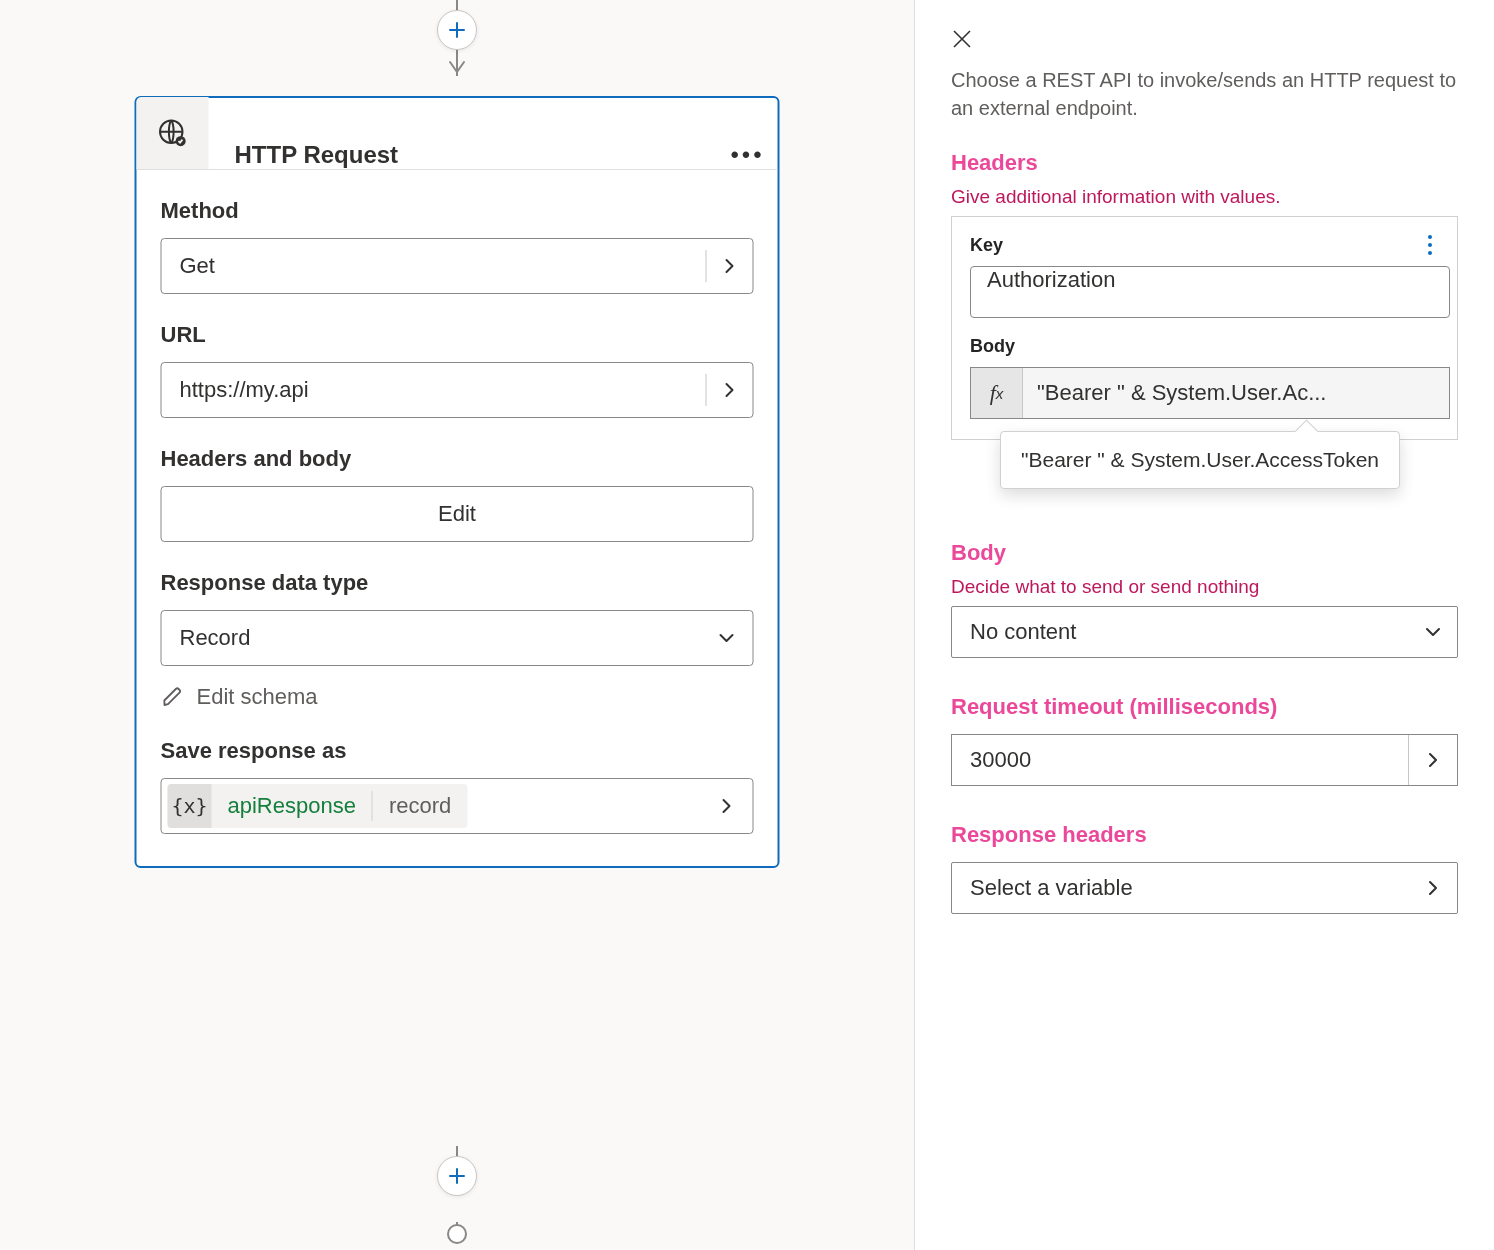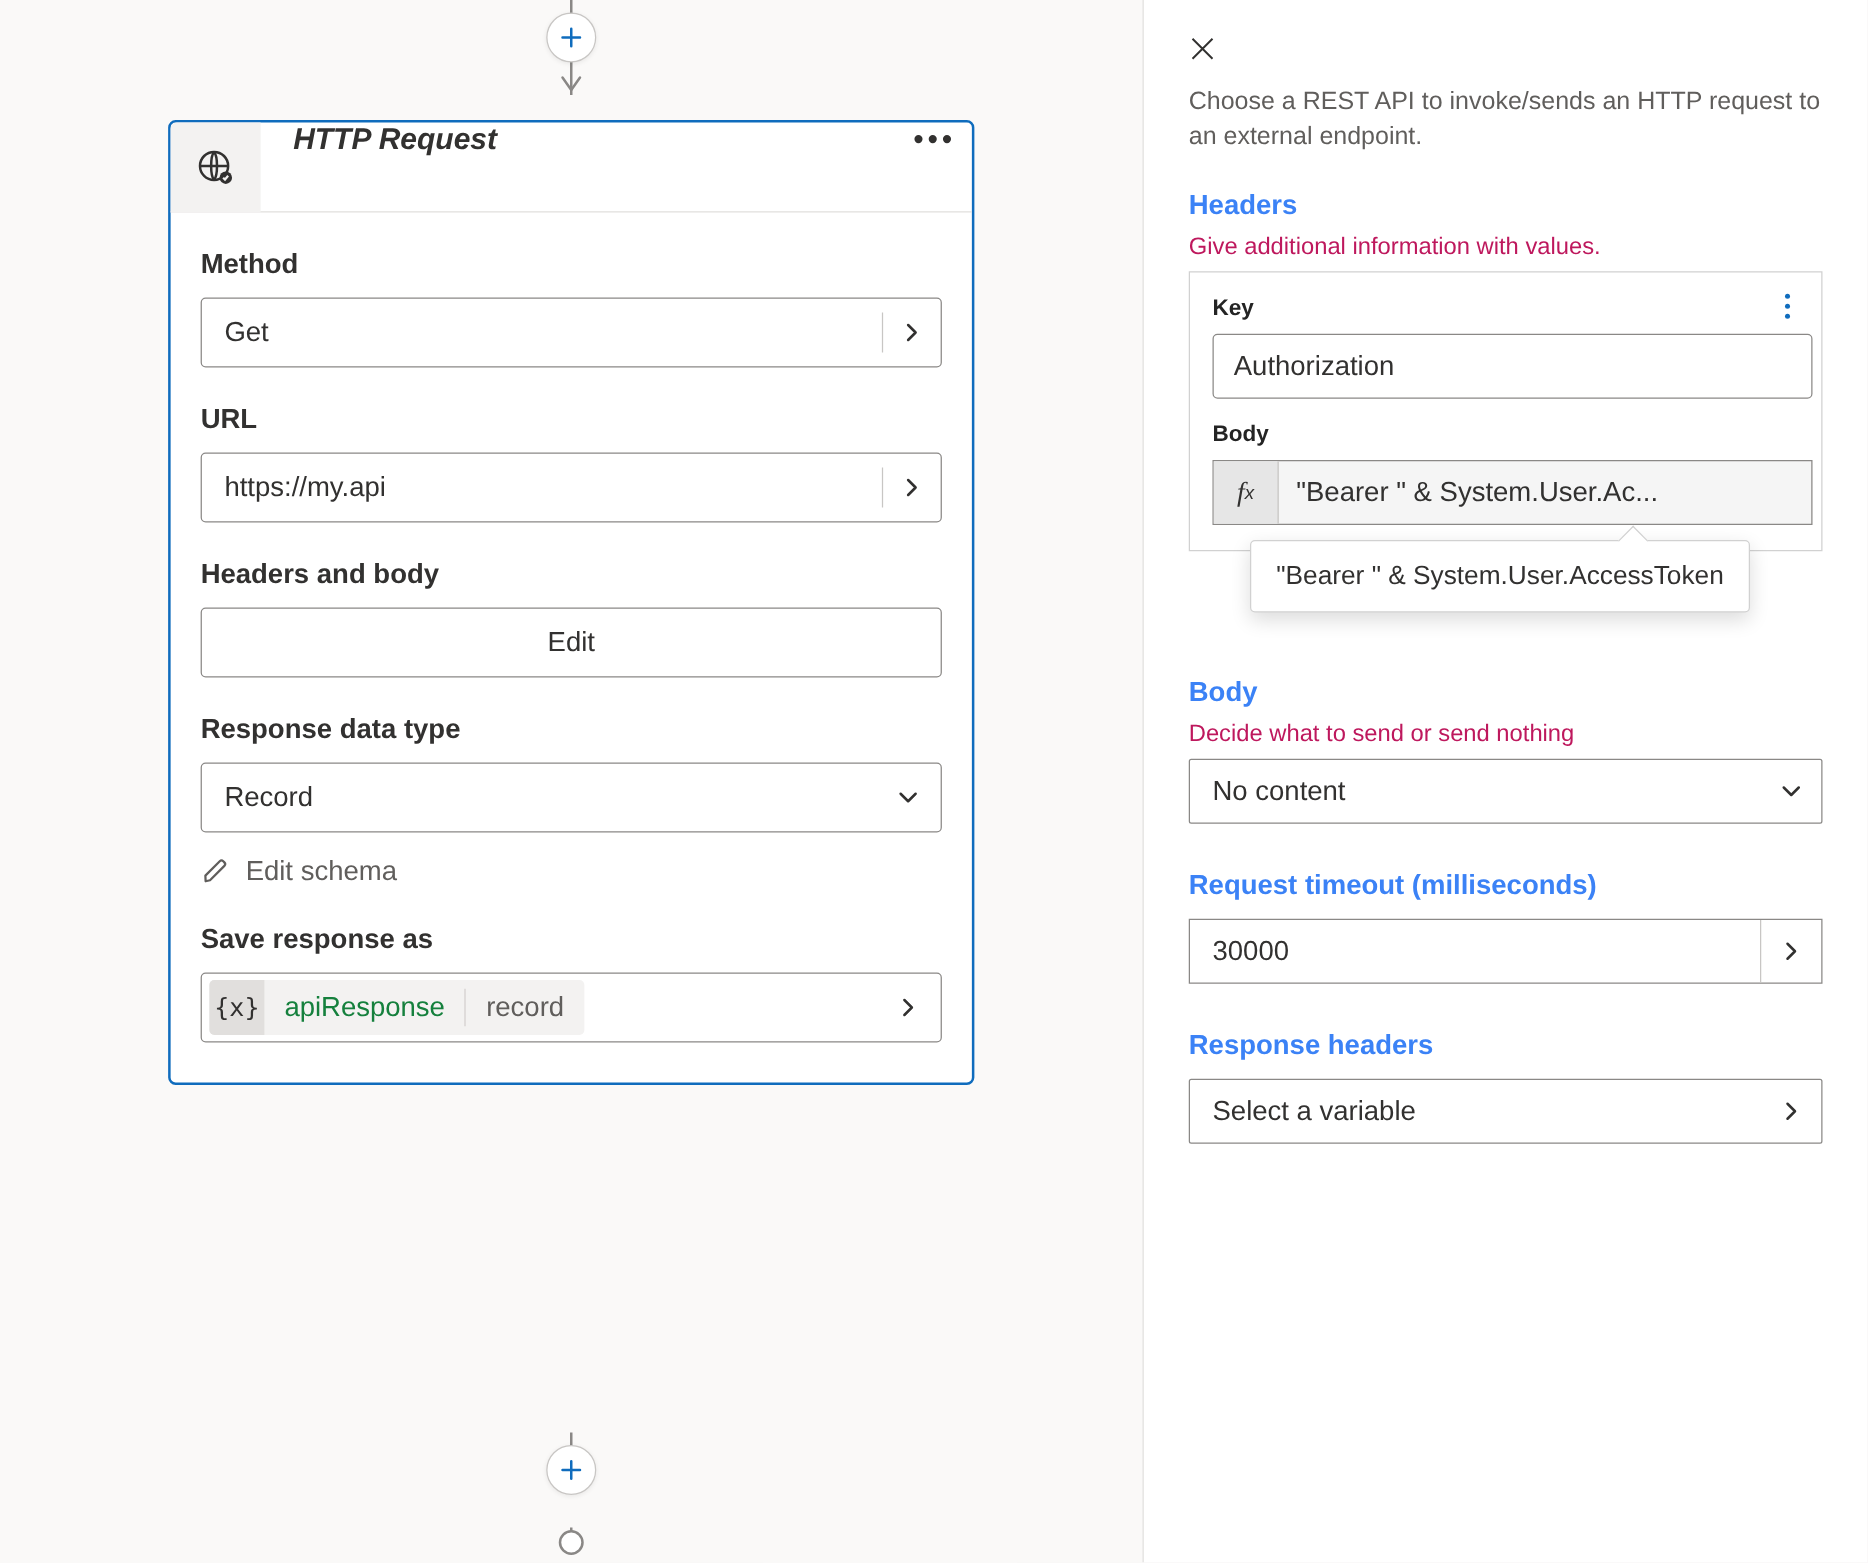--- a/index.html
+++ b/index.html
@@ -13,21 +13,21 @@
     .arrowhead { position: absolute; left: 50%; top: 60px; transform: translateX(-50%); }
     .flow-circle-outline { position: absolute; left: 50%; transform: translateX(-50%); width: 20px; height: 20px; border: 2px solid #8a8886; border-radius: 50%; background: #fff; }
     .circ-bottom { bottom: 6px; }
 
     .plus-btn { position: absolute; left: 50%; transform: translateX(-50%); width: 40px; height: 40px; border-radius: 50%; background: #fff; border: 1px solid #c8c6c4; display: flex; align-items: center; justify-content: center; cursor: pointer; z-index: 3; box-shadow: 0 1px 4px rgba(0,0,0,0.08); }
     .plus-btn.top { top: 10px; }
     .plus-btn.bottom { bottom: 54px; }
     .plus-btn svg { width: 18px; height: 18px; }
 
     .node { position: absolute; left: 50%; top: 96px; transform: translateX(-50%); width: 645px; background: #fff; border: 2px solid #0f6cbd; border-radius: 6px; z-index: 2; }
-    .node-header { display: flex; align-items: flex-start; height: 72px; border-bottom: 1px solid #e1dfdd; font-style: italic; }
+    .node-header { display: flex; align-items: flex-end; height: 72px; border-bottom: 1px solid #e1dfdd; }
     .node-iconbox { width: 72px; height: 72px; background: #f3f2f1; display: flex; align-items: center; justify-content: center; border-top-left-radius: 5px; }
     .node-title { flex: 1; font-size: 24px; font-weight: 600; color: #323130; padding-left: 26px; }
     .node-more { width: 60px; display: flex; align-items: center; justify-content: center; cursor: pointer; font-size: 24px; letter-spacing: 3px; color: #323130; }
 
     .node-body { padding: 28px 24px 32px; }
     .field { margin-bottom: 28px; }
     .field:last-child { margin-bottom: 0; }
     .label { font-size: 22px; font-weight: 600; color: #323130; margin-bottom: 14px; }
     .value-box { display: flex; align-items: center; border: 1px solid #8a8886; border-radius: 4px; height: 56px; background: #fff; }
     .value-text { flex: 1; padding: 0 18px; font-size: 22px; color: #323130; white-space: nowrap; overflow: hidden; text-overflow: ellipsis; }
@@ -51,28 +51,28 @@
     .var-spacer { flex: 1; }
     .var-chev { width: 40px; display: flex; align-items: center; justify-content: center; cursor: pointer; }
 
     
     .panel { width: 580px; background: #fff; border-left: 1px solid #e1dfdd; padding: 28px 36px 0; overflow-y: auto; position: relative; }
     .panel-head { display: flex; align-items: center; justify-content: space-between; margin-bottom: 12px; }
     .panel-title { font-size: 32px; font-weight: 600; color: #242424; }
     .close-btn { cursor: pointer; }
     .panel-desc { font-size: 20px; color: #605e5c; line-height: 1.4; margin-bottom: 28px; }
 
-    .section-title { font-size: 22px; font-weight: 600; color: #3b82f6; margin-bottom: 10px; }
+    .section-title { font-size: 22px; font-weight: 600; color: #ec4899; margin-bottom: 10px; }
     .hint { font-size: 19px; color: #be185d; margin-bottom: 8px; }
 
     .headers-card { border: 1px solid #d1d1d1; padding: 10px 18px 20px; margin-bottom: 0; position: relative; }
     .kv-row { display: flex; align-items: center; justify-content: space-between; }
     .kv-label { font-size: 18px; font-weight: 700; color: #242424; margin: 8px 0 10px; }
     .dots-v { cursor: pointer; padding: 6px; }
-    .input-line { width: 480px; height: 52px; border: 1px solid #8a8886; border-radius: 4px; padding: 0 16px; font-size: 22px; color: #323130; background: #fff; display: flex; align-items: center; }
+    .input-line { width: 480px; height: 52px; border: 1px solid #8a8886; border-radius: 4px; padding: 0 16px; font-size: 22px; color: #323130; background: #fff; display: flex; }
 
     .fx-box { width: 480px; height: 52px; border: 1px solid #8a8886; background: #f5f5f5; display: flex; align-items: center; }
     .fx-icon { width: 52px; height: 50px; background: #e6e6e6; border-right: 1px solid #c8c6c4; display: flex; align-items: center; justify-content: center; font-style: italic; font-size: 22px; color: #323130; }
     .fx-text { flex: 1; padding: 0 14px; font-size: 22px; color: #323130; white-space: nowrap; overflow: hidden; text-overflow: ellipsis; }
 
     .tooltip-wrap { position: relative; height: 0; }
     .tooltip { position: absolute; top: 12px; left: 30px; background: #fff; border: 1px solid #d1d1d1; box-shadow: 0 6px 16px rgba(0,0,0,0.14); padding: 16px 20px; font-size: 21px; color: #323130; border-radius: 4px; z-index: 5; white-space: nowrap; }
     .tooltip::before { content: ""; position: absolute; top: -9px; right: 84px; width: 16px; height: 16px; background: #fff; border-left: 1px solid #d1d1d1; border-top: 1px solid #d1d1d1; transform: rotate(45deg); }
 
     .panel-section { margin-top: 36px; }

